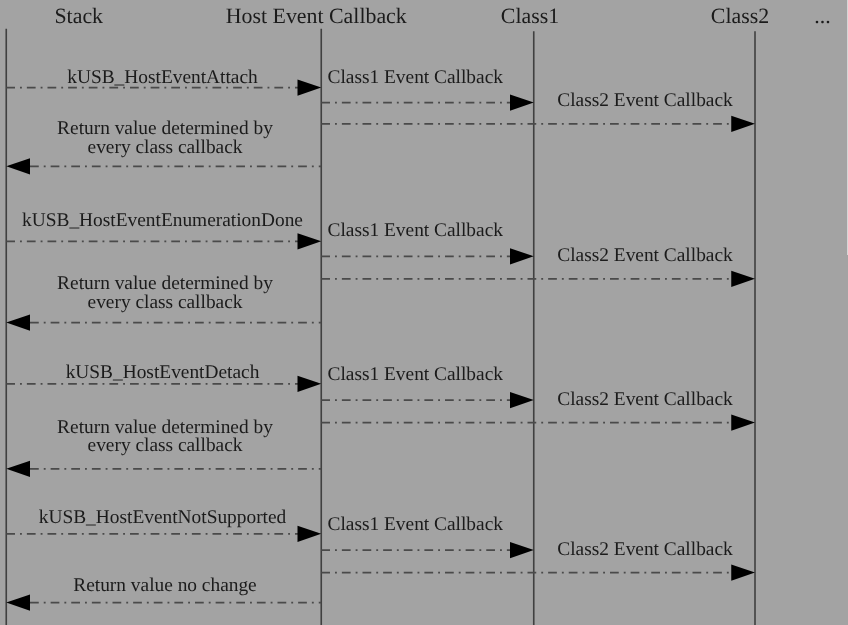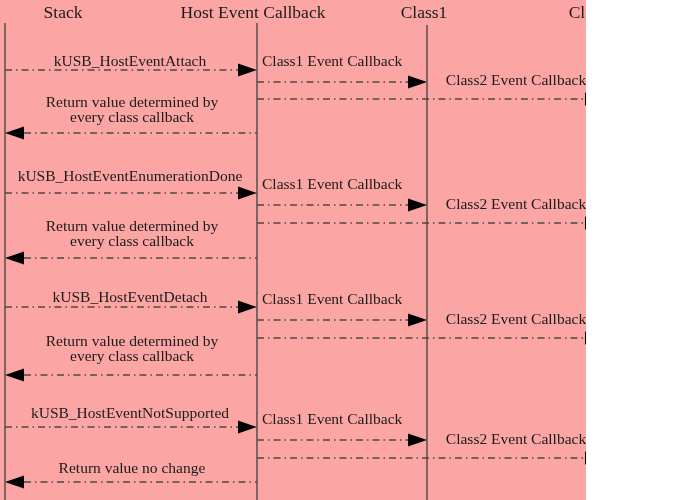--- a/index.html
+++ b/index.html
@@ -1,20 +1,20 @@
 <!DOCTYPE html>
 <html><head>
 <meta charset="utf-8">
 <style>
   html, body { margin: 0; padding: 0; background: #ffffff; }
   #stage {
     position: relative;
-    width: 586px;
+    width: 678px;
     height: 500px;
-    background: #fca5a5;
+    background: #a3a3a3;
     overflow: hidden;
   }
   svg text {
     font-family: "Liberation Serif", "DejaVu Serif", serif;
     fill: #1b1b1b;
   }
   .hdr  { font-size: 17.5px; }
   .lbl  { font-size: 15.5px; }
   .mid  { text-anchor: middle; }
   .start{ text-anchor: start; }

